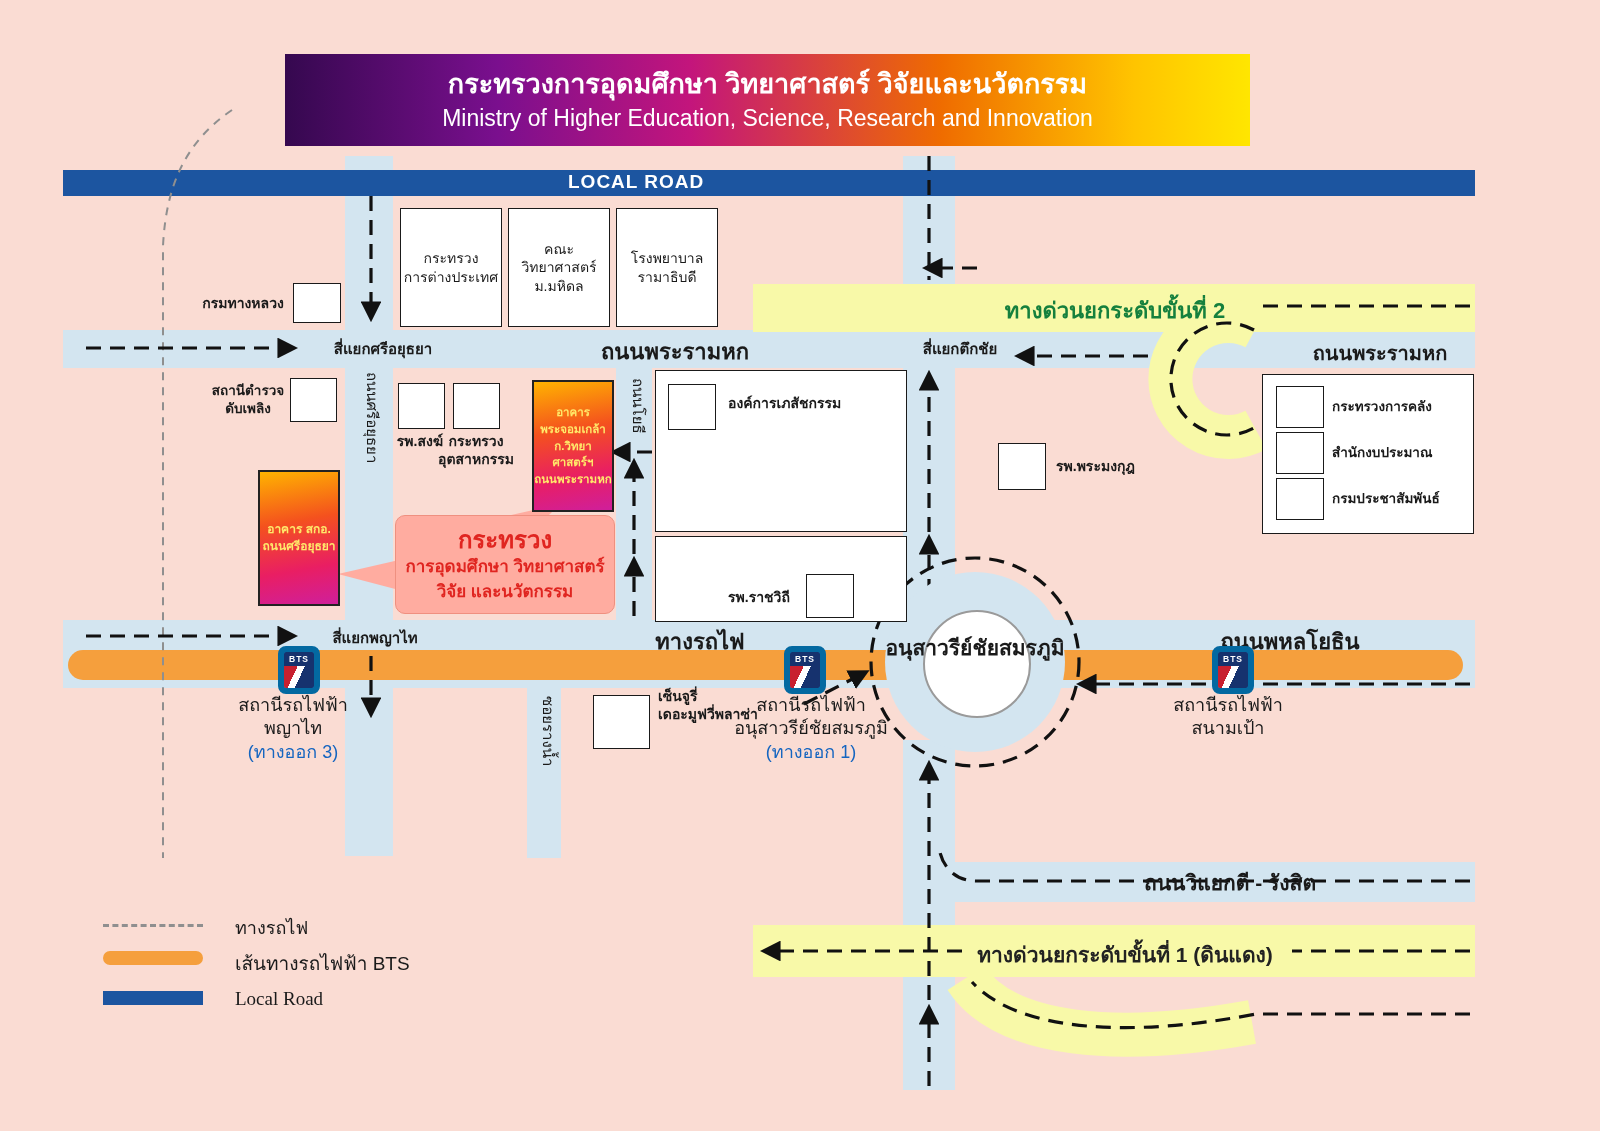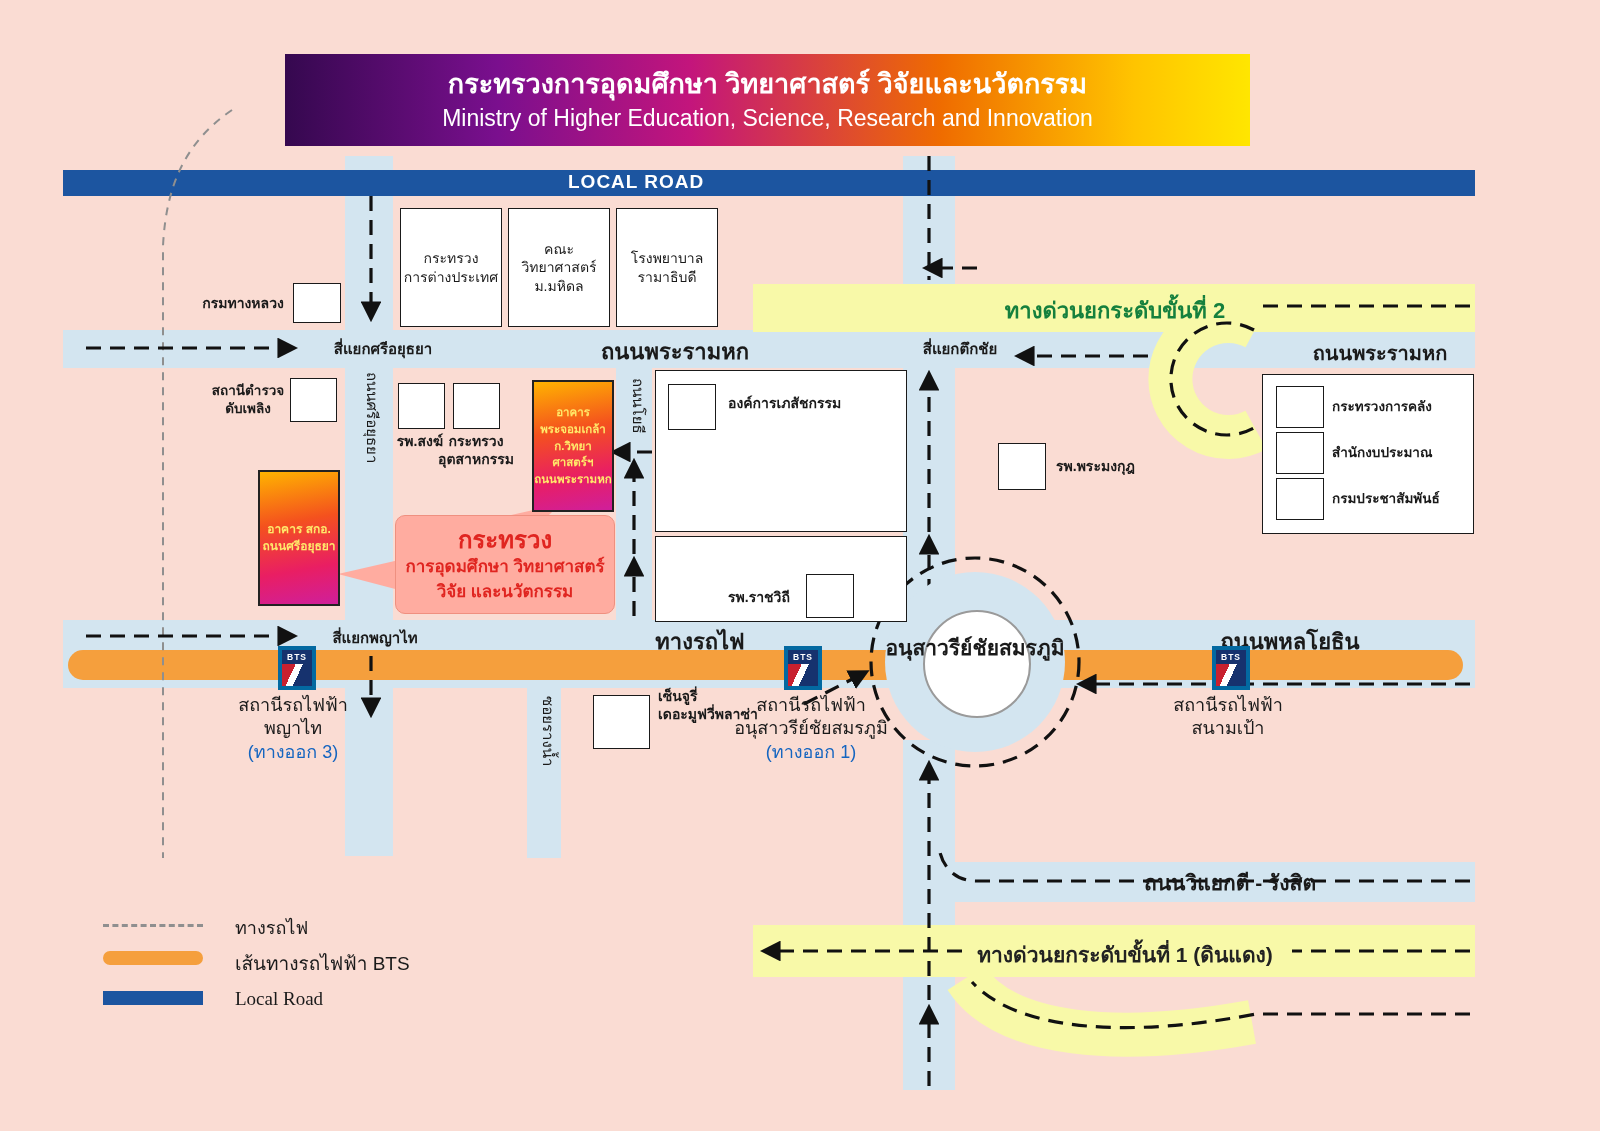--- a/index.html
+++ b/index.html
@@ -27,21 +27,21 @@
        background:linear-gradient(170deg,#ffb300 0%,#f4511e 38%,#e91e63 72%,#cf1f9b 100%);}
   .grad-bldg span{white-space:pre-line;color:#ffe96a;font-size:11.5px;line-height:1.45;text-align:center;font-weight:bold;}
   .callout{position:absolute;background:#ffaca0;border:1px solid #ef9080;border-radius:10px;z-index:5;
        display:flex;flex-direction:column;align-items:center;justify-content:center;color:#e02520;text-align:center;}
   .callout .c1{font-weight:bold;font-size:24px;line-height:1.3;}
   .callout .c2{font-weight:bold;font-size:17px;line-height:1.45;}
   .banner{position:absolute;z-index:6;display:flex;flex-direction:column;align-items:center;justify-content:center;color:#fff;
        background:linear-gradient(90deg,#35084f 0%,#7a0f8e 22%,#c3157c 42%,#ef6c00 68%,#ffc400 88%,#ffe600 100%);}
   .banner .t1{font-weight:bold;font-size:27px;line-height:1.4;}
   .banner .t2{font-size:23px;line-height:1.3;}
-  .bts-icon{position:absolute;width:30px;height:36px;z-index:5;border:4px solid #0369a1;background:#0ea5e9;border-radius:0;overflow:hidden;}
+  .bts-icon{position:absolute;width:30px;height:36px;z-index:5;border:6px solid #0369a1;background:#0ea5e9;border-radius:8px;overflow:hidden;}
   .bts-top{height:14px;background:#16326e;color:#fff;font-size:8.5px;font-weight:bold;text-align:center;line-height:14px;letter-spacing:1px;}
   .bts-bottom{height:22px;background:linear-gradient(115deg,#c8202f 34%,#ffffff 34% 52%,#16326e 52%);}
   .bts-station{position:absolute;z-index:5;text-align:center;font-size:18px;line-height:1.3;}
   .bts-name{white-space:pre-line;}
   .bts-exit{color:#1565c0;}
   .legend-dash{position:absolute;width:100px;border-top:3px dashed #8f8f8f;z-index:5;}
   .legend-orange{position:absolute;width:100px;height:14px;background:#f59f3d;border-radius:7px;z-index:5;}
   .legend-blue{position:absolute;width:100px;height:14px;background:#1c55a0;z-index:5;}
   .legend-lbl{position:absolute;font-size:19px;z-index:5;}
   .serif{font-family:"Liberation Serif","DejaVu Serif",serif;}

